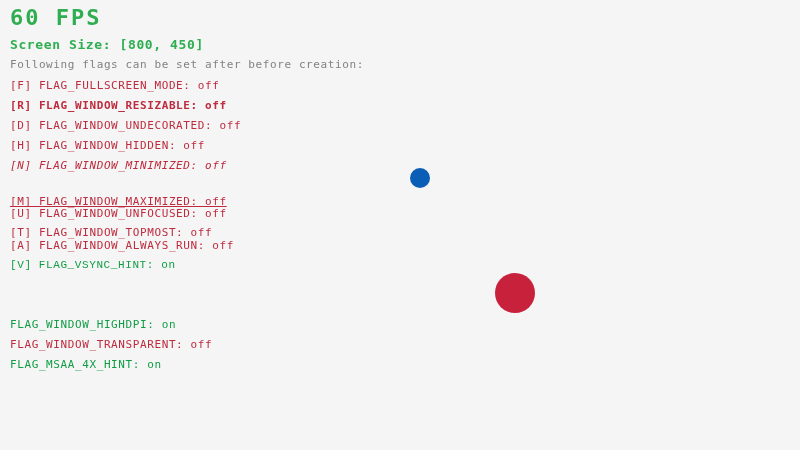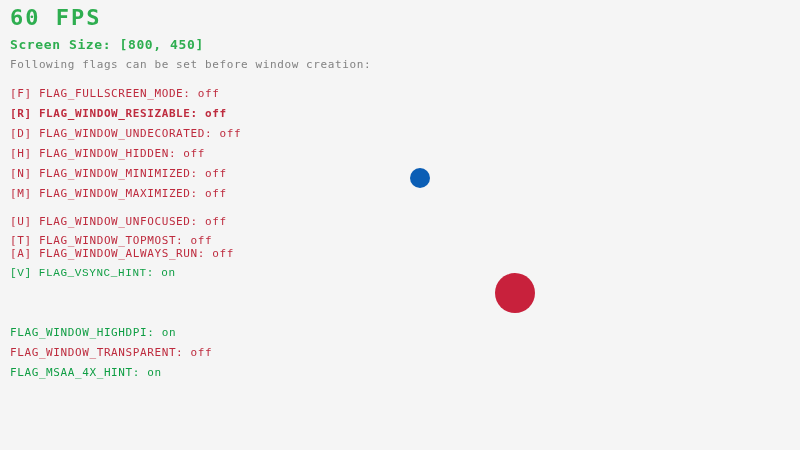--- a/index.html
+++ b/index.html
@@ -54,21 +54,20 @@
     left: 10px;
     font-size: 11px;
     color: #828282;
     letter-spacing: 0.6px;
   }
 
   .flag-line {
     left: 10px;
     font-size: 11px;
     letter-spacing: 0.6px;
-    margin-top: 8px;
   }
 
   .st-off { color: #be2b3e; }
   .st-on  { color: #0f9e44; }
 
   
   .ball {
     position: absolute;
     border-radius: 50%;
   }
@@ -81,29 +80,29 @@
 </style>
 </head>
 <body>
 
 <div id="stage">
 
   <div class="txt fps">60 FPS</div>
 
   <div class="txt screensize">Screen Size: [800, 450]</div>
 
-  <div class="txt section-head" style="top:59px;">Following flags can be set before window creation:</div>
+  <div class="txt section-head" style="top:59px;">Following flags can be set after before creation:</div>
 
   <div id="runtime-list">
       <div class="txt flag-line st-off" style="top: 80px;">[F] FLAG_FULLSCREEN_MODE: off</div>
       <div class="txt flag-line st-off" style="top: 100px; font-weight: bold;">[R] FLAG_WINDOW_RESIZABLE: off</div>
       <div class="txt flag-line st-off" style="top: 120px;">[D] FLAG_WINDOW_UNDECORATED: off</div>
       <div class="txt flag-line st-off" style="top: 140px;">[H] FLAG_WINDOW_HIDDEN: off</div>
-      <div class="txt flag-line st-off" style="top: 160px;">[N] FLAG_WINDOW_MINIMIZED: off</div>
-      <div class="txt flag-line st-off" style="top: 180px;">[M] FLAG_WINDOW_MAXIMIZED: off</div>
+      <div class="txt flag-line st-off" style="top: 160px; font-style: italic;">[N] FLAG_WINDOW_MINIMIZED: off</div>
+      <div class="txt flag-line st-off" style="top: 196px; text-decoration: underline;">[M] FLAG_WINDOW_MAXIMIZED: off</div>
       <div class="txt flag-line st-off" style="top: 208px;">[U] FLAG_WINDOW_UNFOCUSED: off</div>
       <div class="txt flag-line st-off" style="top: 227px;">[T] FLAG_WINDOW_TOPMOST: off</div>
       <div class="txt flag-line st-off" style="top: 240px;">[A] FLAG_WINDOW_ALWAYS_RUN: off</div>
       <div class="txt flag-line st-on" style="top: 260px; font-family: Liberation Mono, monospace;">[V] FLAG_VSYNC_HINT: on</div>
     </div>
 
 
   <div id="creation-list">
       <div class="txt flag-line st-on" style="top: 319px;">FLAG_WINDOW_HIGHDPI: on</div>
       <div class="txt flag-line st-off" style="top: 339px;">FLAG_WINDOW_TRANSPARENT: off</div>

